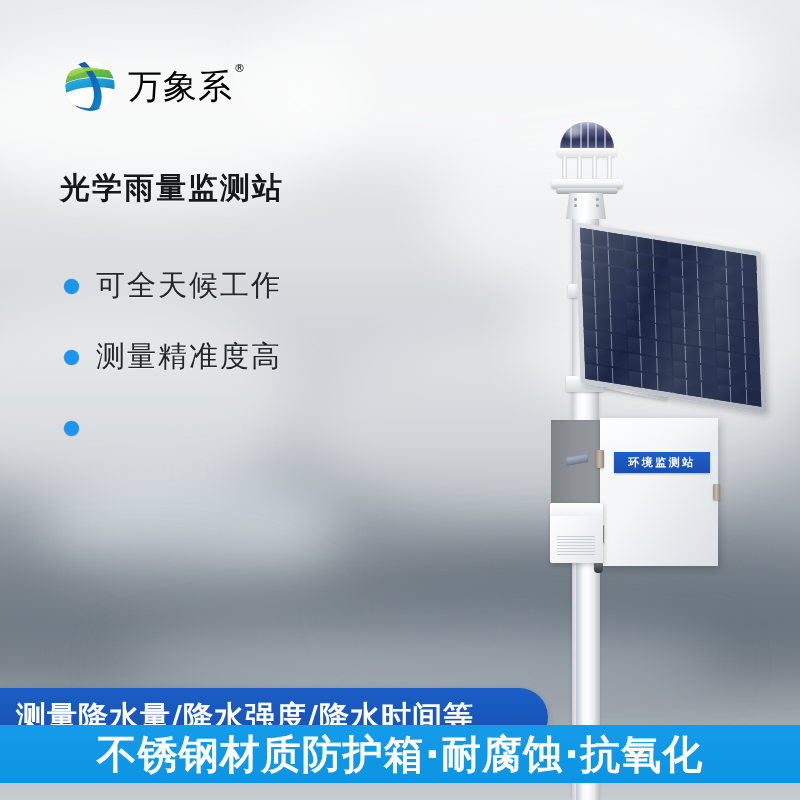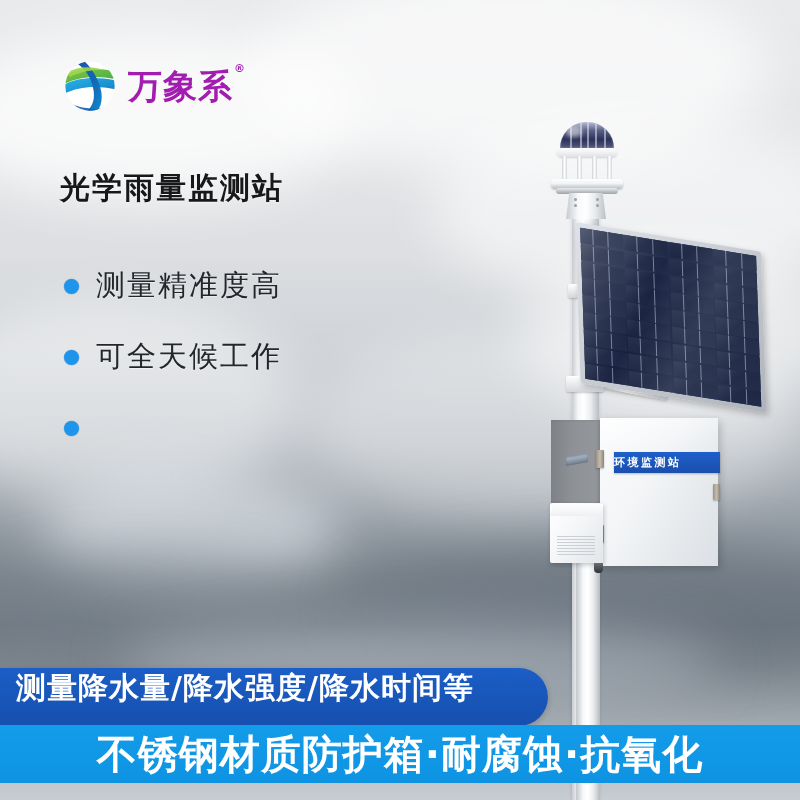--- a/index.html
+++ b/index.html
@@ -39,21 +39,21 @@
   .c5{left:300px;top:330px;width:500px;height:190px;background:rgba(255,255,255,.35);}
   .c6{left:40px;top:470px;width:300px;height:120px;background:rgba(235,240,245,.55);}
   .c7{left:-40px;top:560px;width:360px;height:110px;background:rgba(120,130,140,.55);}
   .c8{left:350px;top:545px;width:520px;height:120px;background:rgba(105,115,126,.6);}
   .c9{left:120px;top:620px;width:600px;height:90px;background:rgba(180,188,196,.55);}
   .c10{left:520px;top:250px;width:320px;height:170px;background:rgba(255,255,255,.5);}
 
   
   .logo-wrap{position:absolute;left:62px;top:58px;display:flex;align-items:center;gap:10px;}
   .logo-mark{width:56px;height:56px;position:relative;flex:none;}
-  .logo-text{font-size:34px;font-weight:bold;color:#a21caf;letter-spacing:1px;
+  .logo-text{font-size:34px;font-weight:normal;color:#000000;letter-spacing:1px;
     font-family:"DejaVu Sans","Liberation Sans",sans-serif;position:relative;line-height:1;}
   .logo-r{font-size:11px;vertical-align:super;position:relative;top:-14px;left:1px;}
 
   
   .headline{position:absolute;left:60px;top:168px;
     font-size:30px;font-weight:bold;color:#17181a;letter-spacing:2px;
     font-family:"DejaVu Sans","Liberation Sans",sans-serif;
     text-shadow:0 1px 2px rgba(255,255,255,.55);white-space:nowrap;}
 
   
@@ -126,45 +126,45 @@
      background:linear-gradient(90deg,#7e8186 0%,#8d9095 40%,#95989d 100%);
      box-shadow:inset -2px 0 3px rgba(0,0,0,.12);}
   .cab-vent{position:absolute;left:566px;top:455px;width:22px;height:9px;
      background:linear-gradient(180deg,#b7c4d8,#6d7786);border-radius:1px;
      transform:skewY(-10deg);box-shadow:inset 0 1px 2px rgba(0,0,0,.3);}
   .cab-front{position:absolute;left:600px;top:418px;width:118px;height:148px;
      background:linear-gradient(120deg,#fafbfc 0%,#f3f5f7 40%,#e7eaed 70%,#dcdfe3 100%);
      box-shadow:2px 3px 8px rgba(0,0,0,.2);}
   .cab-front::after{content:"";position:absolute;left:0;top:0;width:100%;height:26px;
      background:linear-gradient(160deg,rgba(255,255,255,.85),rgba(226,232,238,.2));}
-  .cab-label{position:absolute;left:614px;top:452px;width:106px;height:21px;
+  .cab-label{position:absolute;left:614px;top:452px;width:96px;height:21px;
      background:linear-gradient(180deg,#1f5fc9,#1a4fae);
-     display:flex;align-items:center;
+     display:flex;align-items:center;justify-content:center;
      box-shadow:0 1px 2px rgba(0,0,0,.25);}
   .cab-label span{color:#fff;font-size:11px;letter-spacing:2.5px;font-weight:bold;
      font-family:"DejaVu Sans","Liberation Sans",sans-serif;}
   .hinge{position:absolute;width:8px;height:18px;border-radius:1px;
      background:linear-gradient(90deg,#9b9286,#c4bcae 50%,#8d8479);
      box-shadow:0 1px 2px rgba(0,0,0,.25);}
   .acc-box{position:absolute;left:550px;top:503px;width:53px;height:60px;
      background:linear-gradient(125deg,#ffffff 0%,#f4f6f8 45%,#e2e5e9 100%);
      border-radius:2px;box-shadow:1px 2px 5px rgba(0,0,0,.22);}
   .acc-top{position:absolute;left:0;top:0;width:100%;height:13px;
      background:linear-gradient(180deg,#ffffff,#eef0f3);
      clip-path:polygon(6% 0,100% 8%,100% 100%,0 100%);}
   .acc-grill{position:absolute;left:7px;top:33px;width:38px;height:20px;
      background:repeating-linear-gradient(180deg,#c5c9ce 0 1px,transparent 1px 3px);
      opacity:.85;}
   .cab-bottom-nub{position:absolute;left:594px;top:563px;width:9px;height:10px;
      background:linear-gradient(180deg,#6b6f74,#2f3337);border-radius:0 0 4px 4px;}
 
   
-  .pill{position:absolute;left:0;top:668px;width:548px;height:58px;
+  .pill{position:absolute;left:0;top:688px;width:548px;height:58px;
      background:linear-gradient(180deg,#1b5ec6 0%,#164fae 100%);
-     border-radius:0 30px 30px 0;display:flex;
+     border-radius:0 30px 30px 0;display:flex;align-items:center;
      box-shadow:0 2px 6px rgba(0,0,0,.2);}
   .pill span{color:#fff;font-size:30px;font-weight:bold;margin-left:16px;letter-spacing:1px;
      font-family:"DejaVu Sans","Liberation Sans",sans-serif;white-space:nowrap;}
   .footbar{position:absolute;left:0;top:725px;width:800px;height:58px;
      background:linear-gradient(180deg,#139cea 0%,#0d93e2 100%);
      display:flex;align-items:center;justify-content:center;}
   .footbar span{color:#fff;font-size:40px;font-weight:bold;letter-spacing:1px;
      font-family:"DejaVu Sans","Liberation Sans",sans-serif;white-space:nowrap;}
 </style>
 </head>
@@ -311,25 +311,25 @@
     <div class="logo-text">
       <span>万象系</span><span class="logo-r">®</span>
     </div>
   </div>
 
   <div class="headline">光学雨量监测站</div>
 
   <div class="features" id="feature-list">
     <div class="feat">
       <div class="dot"></div>
-      <div class="feat-label">测量精准度高</div>
+      <div class="feat-label">可全天候工作</div>
     </div>
     <div class="feat">
       <div class="dot"></div>
-      <div class="feat-label">可全天候工作</div>
+      <div class="feat-label">测量精准度高</div>
     </div>
     <div class="feat">
       <div class="dot"></div>
     </div>
   </div>
 
   <div class="pill">
     <span>测量降水量/降水强度/降水时间等</span>
   </div>
 

